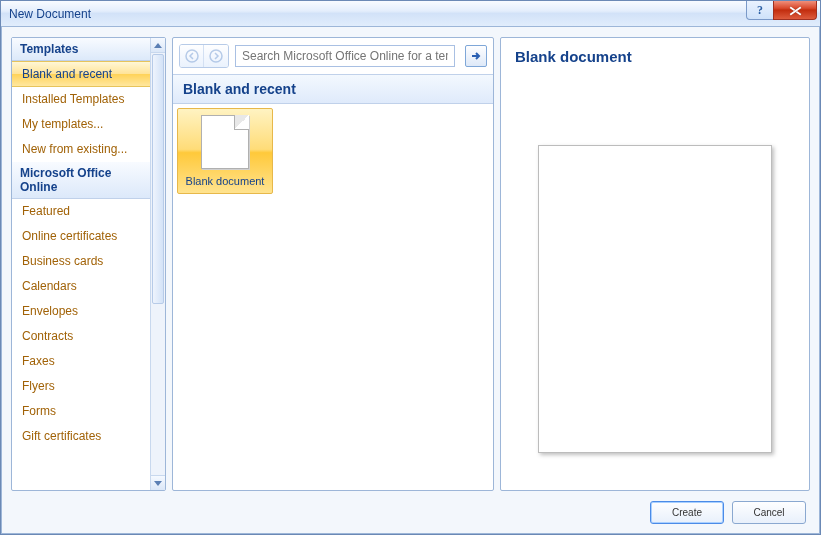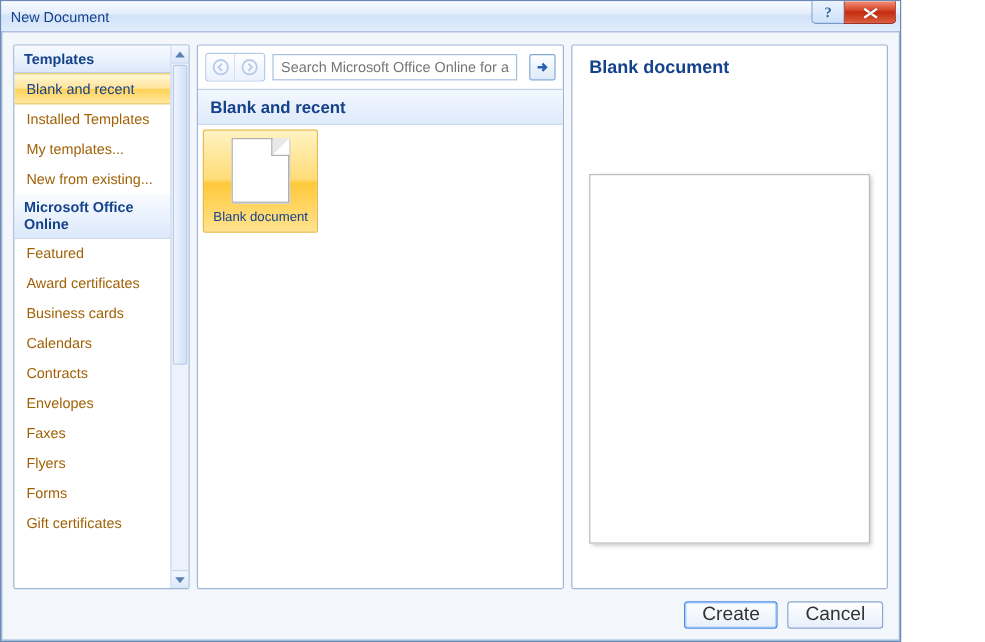--- a/index.html
+++ b/index.html
@@ -4,21 +4,21 @@
 <style>
   * { box-sizing: border-box; }
   body {
     margin: 0;
     font-family: "Segoe UI", Tahoma, sans-serif;
     font-size: 12px;
     background: #fff;
     color: #000;
   }
   .window {
-    width: 751px;
+    width: 821px;
     height: 535px;
     border: 1px solid #6b89b5;
     background: #f3f7fc;
     display: flex;
     flex-direction: column;
     box-shadow: 0 0 0 1px #9db6d8 inset;
   }
   .titlebar {
     height: 26px;
     background: linear-gradient(#f8fbff, #e4eefc 40%, #d2e2f8 50%, #e1edfc);
@@ -292,21 +292,21 @@
     display:flex;
     justify-content:flex-end;
     gap:8px;
     padding:4px 4px 0;
   }
   .btn {
     min-width:74px;height:23px;
     border:1px solid #8aa8d0;
     background:linear-gradient(#fefeff,#e8f0fb);
     color:#333;
-    font-size:16px;
+    font-size:10px;
     border-radius:3px;
     padding:0 14px;
     cursor:default;
   }
   .btn.default {
     border:1px solid #4b8be7;
     box-shadow:0 0 0 1px #a9d0ff inset;
   }
 </style>
 </head>
@@ -333,25 +333,25 @@
         <div class="sidebar">
           <div class="sidebar-inner">
             <div class="sidebar-list">
               <div class="side-header">Templates</div>
               <div class="side-item selected">Blank and recent</div>
               <div class="side-item">Installed Templates</div>
               <div class="side-item">My templates...</div>
               <div class="side-item">New from existing...</div>
               <div class="side-header">Microsoft Office Online</div>
               <div class="side-item">Featured</div>
-              <div class="side-item">Award certificates</div>
+              <div class="side-item">Online certificates</div>
               <div class="side-item">Business cards</div>
               <div class="side-item">Calendars</div>
+              <div class="side-item">Envelopes</div>
               <div class="side-item">Contracts</div>
-              <div class="side-item">Envelopes</div>
               <div class="side-item">Faxes</div>
               <div class="side-item">Flyers</div>
               <div class="side-item">Forms</div>
               <div class="side-item">Gift certificates</div>
 
             </div>
             <div class="side-scroll">
               <div class="scroll-btn up">
                   <span></span>
                 </div>

